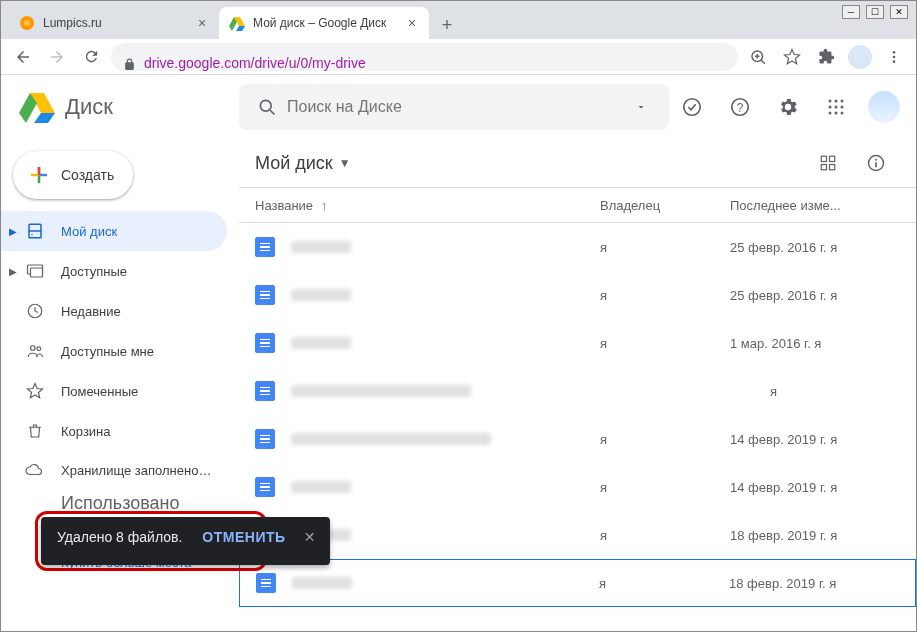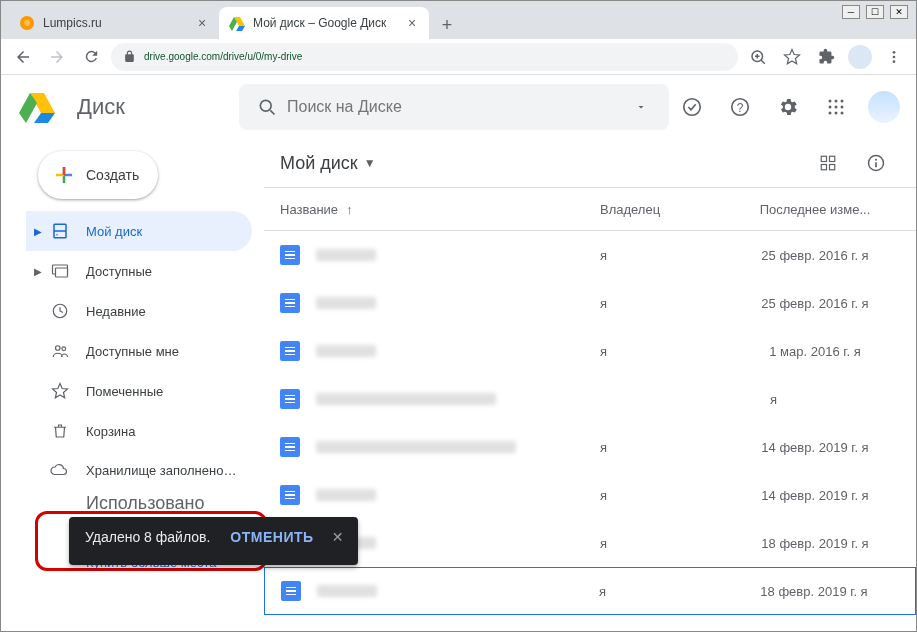--- a/index.html
+++ b/index.html
@@ -13,40 +13,40 @@
 .tab { height: 32px; background: #fff; border-radius: 8px 8px 0 0; display: flex; align-items: center; padding: 0 10px; min-width: 210px; max-width: 220px; position: relative; font-size: 12px; color: #3c4043; cursor: pointer; }
 .tab.inactive { background: #dee1e6; }
 .tab .favicon { width: 16px; height: 16px; margin-right: 8px; flex-shrink: 0; }
 .tab .tab-title { flex: 1; overflow: hidden; white-space: nowrap; text-overflow: ellipsis; }
 .tab .tab-close { width: 14px; height: 14px; display: flex; align-items: center; justify-content: center; font-size: 14px; color: #5f6368; margin-left: 6px; }
 .new-tab-btn { width: 28px; height: 28px; display: flex; align-items: center; justify-content: center; margin-left: 4px; font-size: 18px; color: #5f6368; cursor: pointer; }
 
 .addr-bar { height: 36px; background: #fff; border-bottom: 1px solid #dadce0; display: flex; align-items: center; padding: 0 8px; gap: 6px; }
 .nav-btn { width: 28px; height: 28px; display: flex; align-items: center; justify-content: center; color: #5f6368; cursor: pointer; border-radius: 50%; }
 .nav-btn.disabled { color: #bdc1c6; }
-.url-field { flex: 1; height: 28px; background: #f1f3f4; border-radius: 14px; display: flex; align-items: center; padding: 0 12px; font-size: 10px; color: #14532d; }
+.url-field { flex: 1; height: 28px; background: #f1f3f4; border-radius: 14px; display: flex; align-items: flex-end; padding: 0 12px; font-size: 14px; color: #a21caf; }
 .url-field .lock { margin-right: 8px; color: #5f6368; }
 .url-text { flex: 1; }
 .addr-icon { width: 28px; height: 28px; display: flex; align-items: center; justify-content: center; color: #5f6368; cursor: pointer; }
 
 
 .drive-header { height: 64px; display: flex; align-items: center; padding: 0 16px; }
-.drive-logo { display: flex; align-items: center; width: 222px; gap: 12px; }
+.drive-logo { display: flex; align-items: center; width: 222px; }
 .drive-logo-icon { width: 40px; height: 40px; margin-right: 8px; }
 .drive-logo-text { font-size: 22px; color: #5f6368; }
 .search-wrap { flex: 1; max-width: 430px; height: 46px; background: #f1f3f4; border-radius: 8px; display: flex; align-items: center; padding: 0 8px; }
 .search-wrap .search-icon { width: 40px; display: flex; justify-content: center; color: #5f6368; }
 .search-wrap input { flex: 1; border: none; background: transparent; font-size: 16px; color: #5f6368; outline: none; }
 .search-wrap .dropdown { width: 40px; display: flex; justify-content: center; color: #5f6368; cursor: pointer; }
 .header-actions { margin-left: auto; display: flex; align-items: center; gap: 8px; }
 .hdr-icon { width: 40px; height: 40px; display: flex; align-items: center; justify-content: center; color: #5f6368; cursor: pointer; border-radius: 50%; }
 .avatar { width: 32px; height: 32px; border-radius: 50%; background: linear-gradient(#c5e1ff,#eaf3ff); margin-left: 4px; }
 
 
-.main { display: flex; height: calc(100% - 138px); padding-left: 25px; }
+.main { display: flex; height: calc(100% - 138px); }
 .sidebar { width: 238px; padding-top: 8px; }
 .create-btn { margin: 4px 0 12px 12px; height: 48px; width: 120px; border-radius: 24px; box-shadow: 0 1px 2px rgba(60,64,67,.3), 0 1px 3px 1px rgba(60,64,67,.15); display: flex; align-items: center; padding: 0 18px 0 14px; cursor: pointer; background: #fff; }
 .create-plus { width: 24px; height: 24px; margin-right: 10px; }
 .create-label { font-size: 14px; color: #3c4043; }
 
 .nav-item { height: 40px; display: flex; align-items: center; padding: 0 12px 0 24px; font-size: 13px; color: #3c4043; cursor: pointer; border-radius: 0 20px 20px 0; margin-right: 12px; position: relative; }
 .nav-item.active { background: #e8f0fe; color: #1967d2; font-weight: 500; }
 .nav-item .chev { position: absolute; left: 8px; font-size: 10px; color: #5f6368; }
 .nav-item.active .chev { color: #1967d2; }
 .nav-item .nav-icon { width: 20px; height: 20px; margin-right: 16px; display: flex; align-items: center; justify-content: center; color: #5f6368; }
@@ -61,40 +61,40 @@
 .buy-more { padding-left: 36px; color: #1a73e8; font-size: 13px; margin-top: 20px; cursor: pointer; }
 
 
 .content { flex: 1; display: flex; flex-direction: column; border-left: 0; }
 .content-header { height: 48px; display: flex; align-items: center; padding: 0 20px 0 16px; }
 .breadcrumb { font-size: 18px; color: #3c4043; display: flex; align-items: center; cursor: pointer; }
 .breadcrumb .bc-arrow { margin-left: 6px; font-size: 12px; color: #5f6368; }
 .content-actions { margin-left: auto; display: flex; gap: 8px; }
 .ca-icon { width: 40px; height: 40px; display: flex; align-items: center; justify-content: center; color: #5f6368; cursor: pointer; }
 
-.table-header { height: 44px; display: flex; align-items: center; padding: 0 16px; border-top: 1px solid #dadce0; border-bottom: 1px solid #dadce0; font-size: 13px; color: #5f6368; font-weight: 500; }
+.table-header { height: 36px; display: flex; align-items: center; padding: 0 16px; border-top: 1px solid #dadce0; border-bottom: 1px solid #dadce0; font-size: 13px; color: #5f6368; font-weight: 500; }
 .col-name { flex: 1; display: flex; align-items: center; }
 .col-name .sort-arrow { margin-left: 8px; }
 .col-owner { width: 130px; }
-.col-modified { width: 170px; text-align: center; }
+.col-modified { width: 170px; }
 
 .rows { flex: 1; overflow-y: auto; }
 .row { height: 48px; display: flex; align-items: center; padding: 0 16px; font-size: 13px; color: #3c4043; cursor: pointer; border-bottom: 0; }
 .row.selected { border: 1px solid #1a73e8; }
 .file-icon { width: 20px; height: 20px; margin-right: 16px; background: #4285f4; border-radius: 2px; display: flex; flex-direction: column; justify-content: center; align-items: center; gap: 2px; flex-shrink: 0; }
 .file-icon span { width: 10px; height: 1.5px; background: #fff; }
 .row .col-name { flex: 1; color: #3c4043; }
 .row .col-owner { width: 130px; color: #5f6368; }
 .row .col-modified { width: 170px; color: #5f6368; }
 .blur-name { display: inline-block; width: 60px; height: 12px; background: #e0e0e0; border-radius: 2px; filter: blur(2px); }
 .blur-name.w2 { width: 180px; }
 .blur-name.w3 { width: 200px; }
 
 
-.toast { position: absolute; left: 40px; bottom: 66px; background: #202124; color: #e8eaed; height: 48px; border-radius: 4px; display: flex; align-items: center; padding: 0 8px 8px 16px; font-size: 14px; box-shadow: 0 3px 5px rgba(0,0,0,.3); z-index: 200; margin-left: 28px; }
+.toast { position: absolute; left: 40px; bottom: 66px; background: #202124; color: #e8eaed; height: 48px; border-radius: 4px; display: flex; align-items: center; padding: 0 8px 8px 16px; font-size: 14px; box-shadow: 0 3px 5px rgba(0,0,0,.3); z-index: 200; }
 .toast-ring { position: absolute; left: 34px; bottom: 60px; width: 232px; height: 60px; border: 3px solid #d40000; border-radius: 12px; z-index: 199; pointer-events: none; }
 .toast .msg { margin-right: 20px; }
 .toast .undo { color: #8ab4f8; font-weight: 700; letter-spacing: .5px; cursor: pointer; margin-right: 12px; }
 .toast .close { color: #9aa0a6; cursor: pointer; width: 24px; text-align: center; }
 
 svg { display: block; }
 </style>
 </head>
 <body>
 

